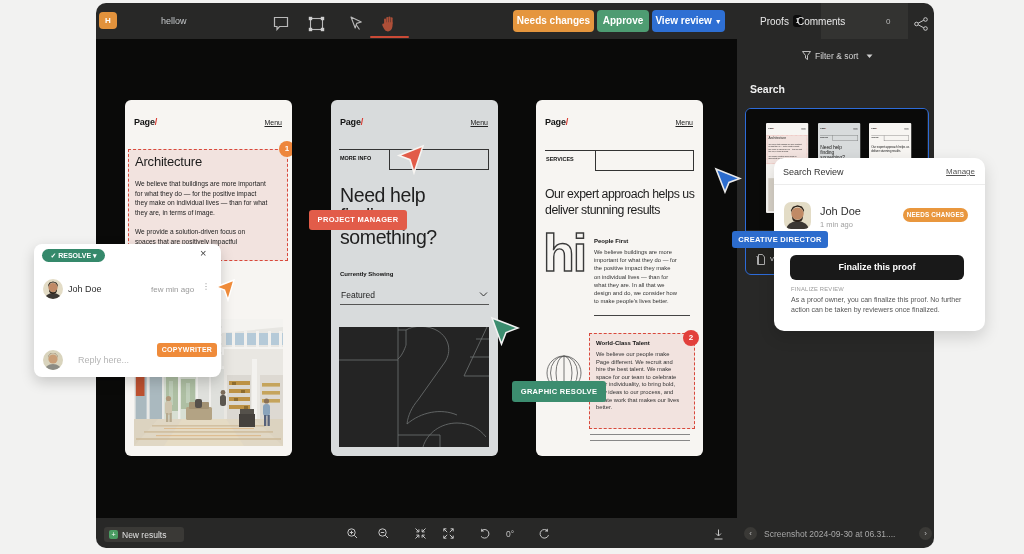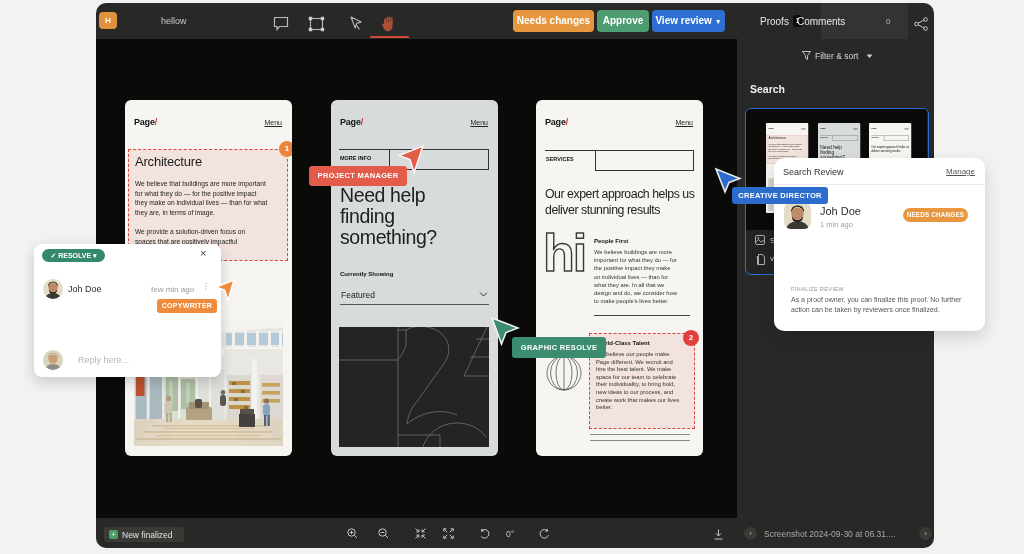--- a/index.html
+++ b/index.html
@@ -16,21 +16,21 @@
 .tabtxt{position:absolute;top:13px;font-size:10px;color:#e8e8e8;font-weight:400;}
 
 .screen{position:absolute;width:167px;height:356px;background:#f7f5f2;border-radius:6px;overflow:hidden;}
 .s2{background:#d8dbdc;}
 .slogo{position:absolute;left:9px;top:17px;font-size:9px;font-weight:700;color:#141414;letter-spacing:-0.2px;}
 .slogo i{color:#d9372f;font-style:normal;}
 .smenu{position:absolute;right:10px;top:19px;font-size:7px;color:#222;text-decoration:underline;}
 .dashbox{position:absolute;background:#f2e3df;border:1px dashed #d9483b;}
 .nbadge{position:absolute;width:16px;height:16px;border-radius:50%;color:#fff;font-size:8px;font-weight:700;text-align:center;line-height:16px;z-index:3;}
 
-.tag{position:absolute;color:#fff;font-size:7.5px;font-weight:700;letter-spacing:0.3px;border-radius:3px;text-align:center;z-index:40;}
+.tag{position:absolute;color:#fff;font-size:7.5px;font-weight:700;letter-spacing:0.3px;border-radius:3px;text-align:center;z-index:40;margin-top:44px;}
 
 #ccard{position:absolute;left:34px;top:244px;width:187px;height:133px;background:#fff;border-radius:8px;box-shadow:0 5px 14px rgba(0,0,0,.18);z-index:30;}
 #lcard{position:absolute;left:774px;top:158px;width:211px;height:173px;background:#fff;border-radius:10px;box-shadow:0 6px 16px rgba(0,0,0,.15);z-index:30;}
 
 #pcard{position:absolute;left:649px;top:105px;width:184px;height:167px;border:1.5px solid #2d6bd8;border-radius:6px;background:#232321;overflow:hidden;}
 .mini{position:absolute;top:14px;width:43px;height:91px;overflow:hidden;}
 .mini .screen{transform:scale(0.253);transform-origin:0 0;left:0;top:0;border-radius:4px;}
 </style>
 </head>
 <body>
@@ -135,21 +135,21 @@
     <div class="abs" style="left:24px;top:127px;font-size:8px;color:#ccc;">Screenshot 2024-0...</div>
     <svg class="abs" style="left:10px;top:145px" width="9" height="11" viewBox="0 0 9 11">
         <path d="M2.5 0.5h4L8.5 3v7.5h-6z" fill="none" stroke="#aaa"></path>
         <path d="M0.5 2.5h1v8h5" fill="none" stroke="#aaa"></path>
       </svg>
     <div class="abs" style="left:24px;top:145px;font-size:8px;color:#ccc;">v1</div>
   </div>
 
   <div class="abs" style="left:8px;top:524px;width:80px;height:15px;background:#3a3936;border-radius:3px;"></div>
   <div class="abs" style="left:13px;top:527px;width:9px;height:9px;background:#4a9d63;border-radius:2px;color:#fff;font-size:7px;line-height:9px;text-align:center;">+</div>
-  <div class="abs" style="left:26px;top:527px;font-size:8.5px;color:#e2e2e2;">New finalized</div>
+  <div class="abs" style="left:26px;top:527px;font-size:8.5px;color:#e2e2e2;">New results</div>
 
   <svg class="abs" style="left:251px;top:525px" width="11" height="11" viewBox="0 0 11 11">
       <circle cx="4.5" cy="4.5" r="3.7" fill="none" stroke="#c6c6c6"></circle>
       <path d="M7.3 7.3L10 10M2.8 4.5h3.4M4.5 2.8v3.4" stroke="#c6c6c6"></path>
     </svg>
   <svg class="abs" style="left:282px;top:525px" width="11" height="11" viewBox="0 0 11 11">
       <circle cx="4.5" cy="4.5" r="3.7" fill="none" stroke="#c6c6c6"></circle>
       <path d="M7.3 7.3L10 10M2.8 4.5h3.4" stroke="#c6c6c6"></path>
     </svg>
   <svg class="abs" style="left:319px;top:525px" width="11" height="11" viewBox="0 0 11 11">
@@ -411,15 +411,16 @@
   <div class="abs avatar1" style="left:10px;top:44px;width:27px;height:27px;border-radius:7px;overflow:hidden;"><svg width="27" height="27" viewBox="0 0 20 20">
         <rect width="20" height="20" fill="#e3dcc6"></rect>
         <ellipse cx="10" cy="21" rx="8.5" ry="7" fill="#3b3733"></ellipse>
         <circle cx="10" cy="8.6" r="4.6" fill="#c08a66"></circle>
         <path d="M5.4 8.2a4.6 4.6 0 019.2 0l.3-2.2-1.6-2.6-3.3-1-3.4 1.1-1.5 2.6z" fill="#2d2219"></path>
         <path d="M6.2 10.5a4 4 0 007.6 0c.5 1.8-.4 4.4-3.8 4.4s-4.3-2.6-3.8-4.4z" fill="#2d2219"></path>
       </svg></div>
   <div class="abs" style="left:46px;top:47px;font-size:11px;color:#2e2e2e;">Joh Doe</div>
   <div class="abs" style="left:46px;top:62px;font-size:7.5px;color:#a0a0a0;">1 min ago</div>
   <div class="abs" style="left:129px;top:50px;width:65px;height:14px;background:#e9973e;border-radius:7px;color:#fff;font-size:6.3px;font-weight:700;line-height:14px;text-align:center;letter-spacing:0.2px;">NEEDS CHANGES</div>
+  <div class="abs" style="left:16px;top:97px;width:174px;height:25px;background:#191919;border-radius:6px;color:#fff;font-size:9px;font-weight:700;line-height:25px;text-align:center;">Finalize this proof</div>
   <div class="abs" style="left:17px;top:128px;font-size:5.8px;color:#9a9a9a;letter-spacing:0.2px;">FINALIZE REVIEW</div>
   <div class="abs" style="left:17px;top:137px;font-size:7px;line-height:9.5px;color:#555;">As a proof owner, you can finalize this proof. No further<br>action can be taken by reviewers once finalized.</div>
 </div>
 
 </body></html>

